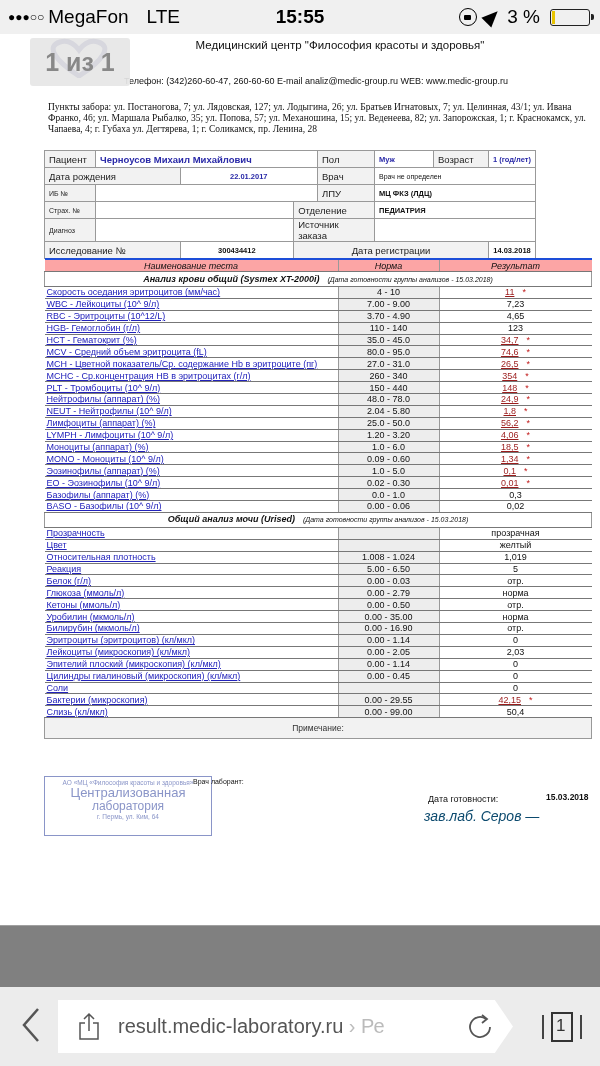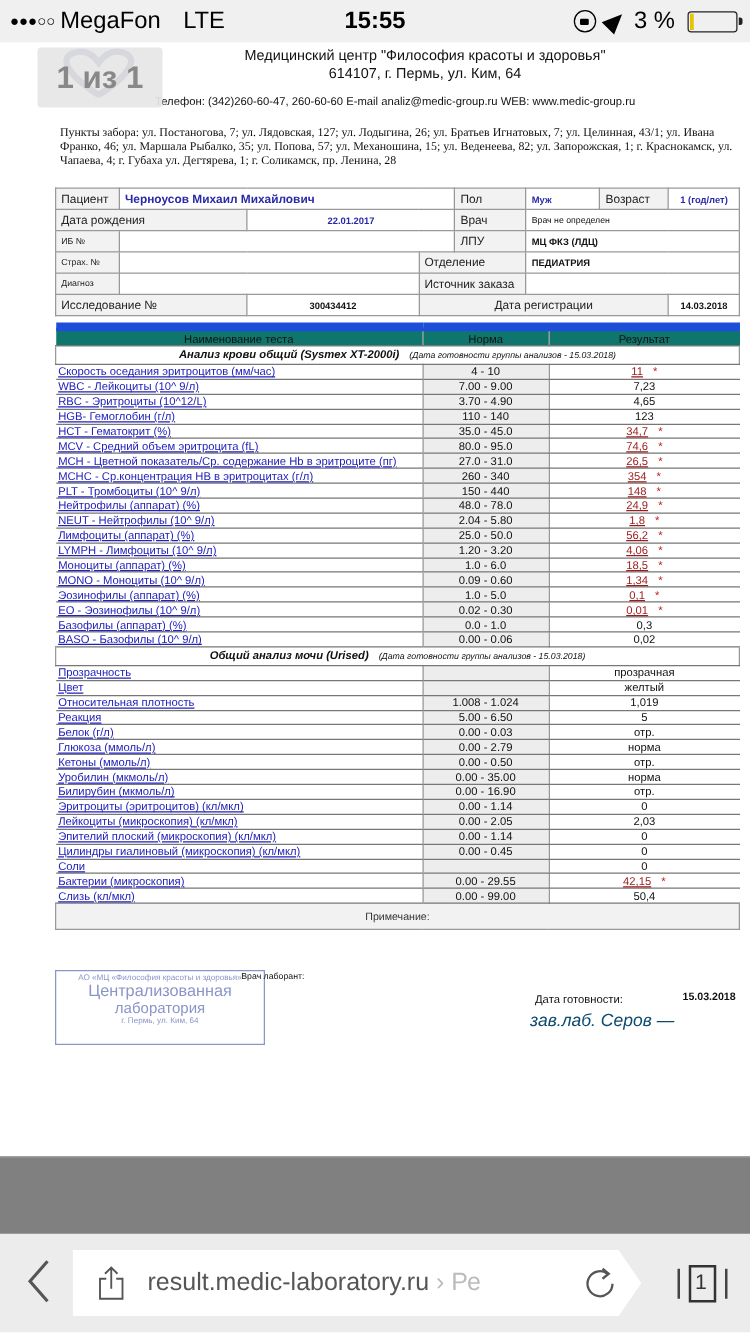--- a/index.html
+++ b/index.html
@@ -33,34 +33,34 @@
   .hdr-title { position: absolute; left: 150px; top: 4px; width: 380px; text-align: center; font-size: 11.5px; line-height: 14px; color: #111; }
   .hdr-contacts { position: absolute; left: 124px; top: 42px; font-size: 9px; color: #111; white-space: nowrap; }
   .hdr-address { position: absolute; left: 48px; top: 68px; width: 538px; font-family: "Liberation Serif", serif; font-size: 9.5px; line-height: 11px; color: #111; }
 
   .page-counter {
     position: absolute; left: 30px; top: 38px; width: 100px; height: 48px;
     background: rgba(230,230,230,0.92); border-radius: 3px;
     font-size: 25px; color: #888; font-weight: bold; display: flex; align-items: center; justify-content: center;
   }
 
-  table.info { position: absolute; left: 44px; top: 116px; width: 548px; border-collapse: collapse; font-size: 8.5px; padding-left: 36px; }
+  table.info { position: absolute; left: 44px; top: 116px; width: 492px; border-collapse: collapse; font-size: 8.5px; padding-left: 36px; }
   table.info td { border: 1px solid #999; height: 16px; padding: 0 4px; }
   .lbl { background: #f2f2f2; font-size: 9.5px; color: #222; }
   .lbl-s { background: #f2f2f2; font-size: 7px; color: #222; }
   .val-blue { color: #2a2aa8; font-weight: bold; }
   .val-b { font-weight: bold; font-size: 7.5px; }
   .center { text-align: center; }
 
   table.res { position: absolute; left: 44px; top: 224px; width: 548px; border-collapse: collapse; font-size: 9px; }
   table.res td { border-bottom: 1px solid #777; height: 10.9px; padding: 0 2px; line-height: 10px; }
   table.res td.norm { background: #ededed; text-align: center; border-left: 1px solid #999; border-right: 1px solid #999; width: 96px; }
   table.res td.result { text-align: center; width: 148px; }
   table.res td.name a { color: #2222bb; text-decoration: underline; }
-  table.res tr.head td { background: #0f766e; text-align: center; height: 11px; border-top: 7px solid #1d4ed8; }
+  table.res tr.head td { background: #fca5a5; text-align: center; height: 11px; border-top: 2px solid #1d4ed8; font-style: italic; }
   table.res tr.section td { text-align: center; font-style: italic; font-weight: bold; font-size: 9px; height: 14px; border-left:1px solid #999; border-right: 1px solid #999;}
   table.res tr.section .sub { font-size: 7px; font-weight: normal; margin-left: 8px; }
   .abn { color: #9b1c1c; text-decoration: underline; }
   .star { color: #c01818; margin-left: 8px; }
   tr.note td { background: #f2f2f2; height: 20px !important; font-size: 8.5px; color: #333; text-align: center; border: 1px solid #999; }
 
   .stamp {
     position: absolute; left: 44px; top: 742px; width: 168px; height: 60px;
     border: 1.5px solid #8a95c8; text-align: center; color: #8a95c8; box-sizing: border-box;
   }
@@ -105,21 +105,20 @@
       </span>
   </div>
 </div>
 
 <div class="doc">
   <svg class="logo" viewBox="0 0 70 40">
     <path d="M35 38 C 10 22, 2 8, 16 4 C 26 1, 32 8, 35 12 C 38 8, 44 1, 54 4 C 68 8, 60 22, 35 38 Z" fill="none" stroke="#2a2a7a" stroke-width="5"></path>
   </svg>
   <div class="hdr-title">
     <div>Медицинский центр "Философия красоты и здоровья"</div>
-    <div>614107, г. Пермь, ул. Ким, 64</div>
   </div>
   <div class="hdr-contacts">Телефон: (342)260-60-47, 260-60-60    E-mail analiz@medic-group.ru    WEB: www.medic-group.ru</div>
   <div class="hdr-address">Пункты забора: ул. Постаногова, 7;  ул. Лядовская, 127; ул. Лодыгина, 26;  ул. Братьев Игнатовых, 7; ул. Целинная, 43/1; ул. Ивана Франко, 46;  ул. Маршала Рыбалко, 35;   ул. Попова, 57;  ул. Механошина, 15;  ул. Веденеева, 82;  ул. Запорожская, 1;  г. Краснокамск, ул. Чапаева, 4; г. Губаха ул. Дегтярева, 1;  г. Соликамск, пр. Ленина, 28</div>
 
   <table class="info">
     <tbody>
         <tr>
       <td class="lbl" style="width:42px">Пациент</td>
       <td colspan="3" class="val-blue" style="font-size:9.5px">Черноусов Михаил Михайлович</td>
       <td class="lbl" style="width:48px">Пол</td>

